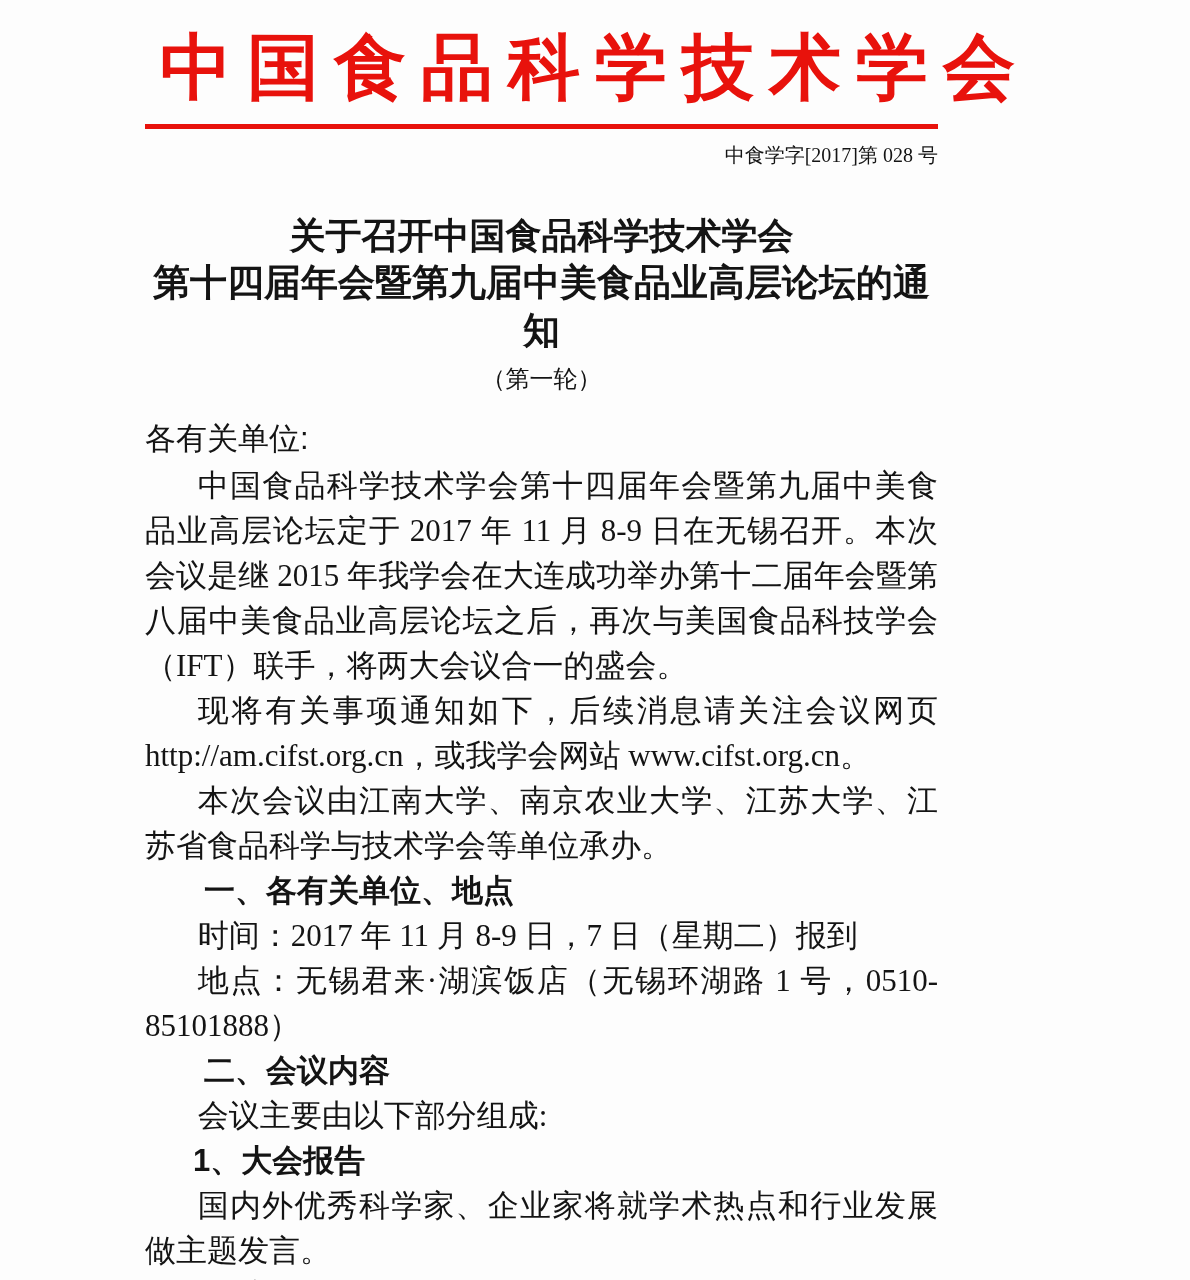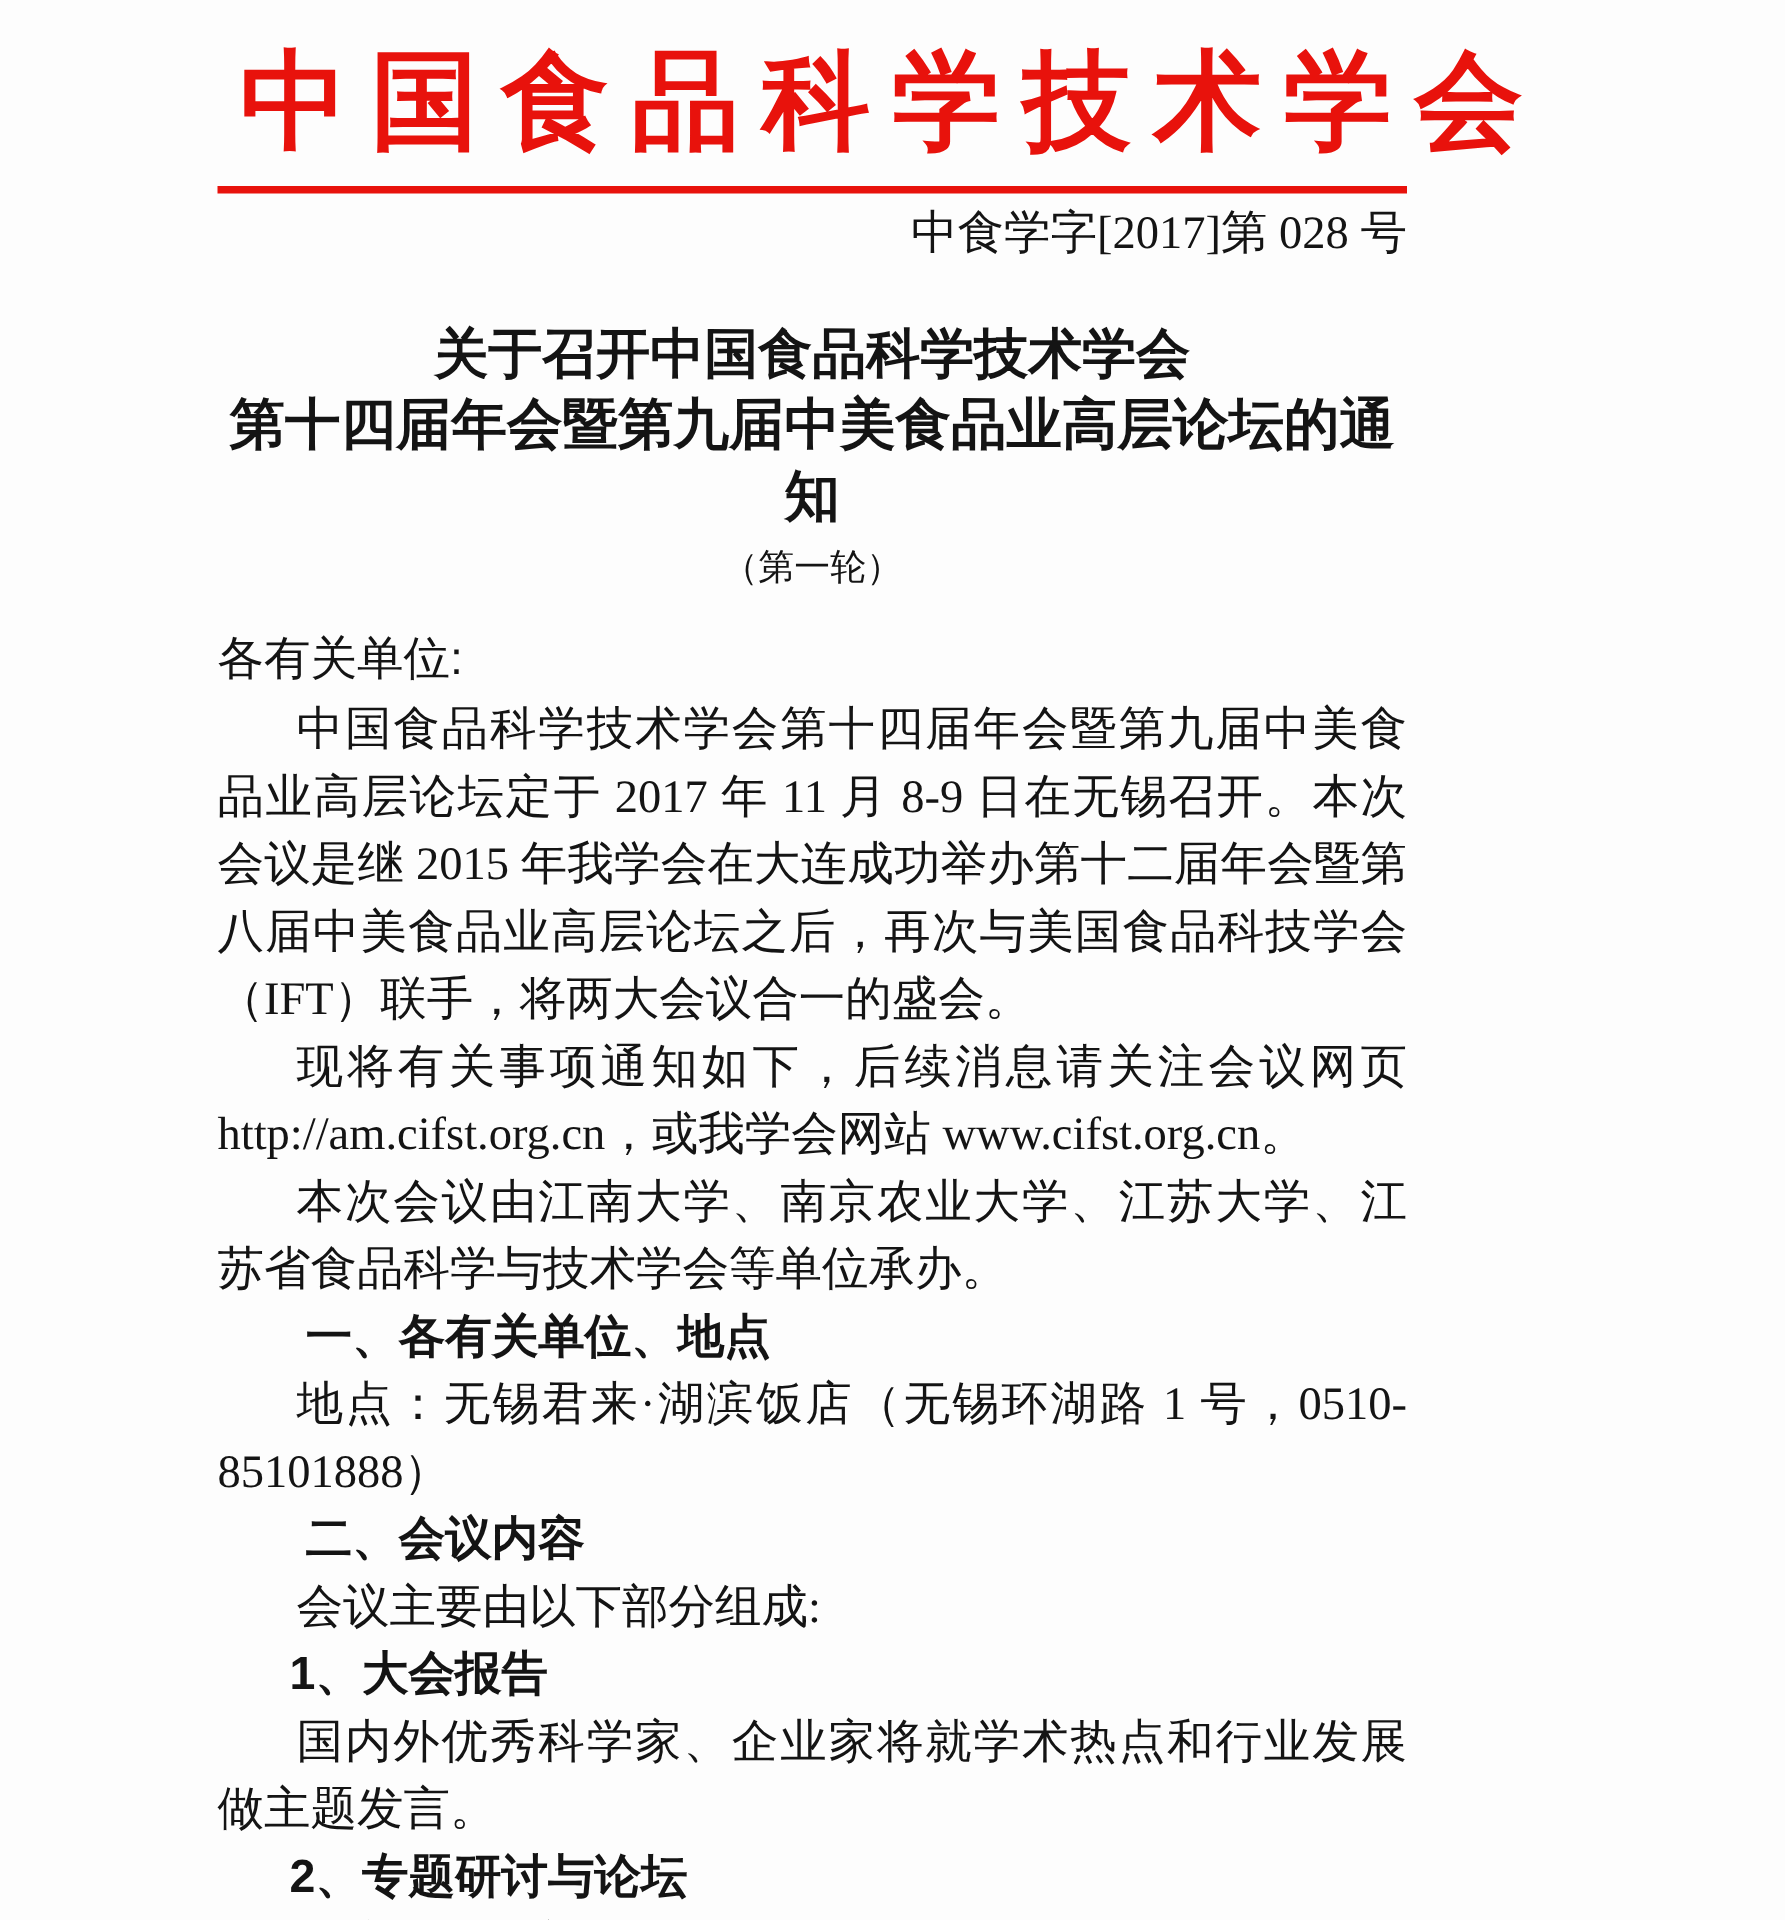--- a/index.html
+++ b/index.html
@@ -27,21 +27,21 @@
     white-space: nowrap;
     padding-left: 15px; 
   }
   .red-rule {
     height: 5px;
     background: var(--accent);
     margin-top: 8px;
   }
   .doc-number {
     font-family: "Liberation Serif", "DejaVu Serif", serif;
-    font-size: 31px;
+    font-size: 20px;
     line-height: 40px;
     text-align: right;
     margin-top: 6px;
   }
   
   .notice-title {
     margin-top: 38px;
     text-align: center;
     font-family: "Liberation Sans", "DejaVu Sans", sans-serif;
     font-weight: bold;
@@ -104,20 +104,21 @@
 
   <div class="round-note">（第一轮）</div>
 
   <div class="salutation">各有关单位:</div>
 
   <div class="document-body">
       <p class="body-p">中国食品科学技术学会第十四届年会暨第九届中美食品业高层论坛定于 2017 年 11 月 8-9 日在无锡召开。本次会议是继 2015 年我学会在大连成功举办第十二届年会暨第八届中美食品业高层论坛之后，再次与美国食品科技学会（IFT）联手，将两大会议合一的盛会。</p>
       <p class="body-p">现将有关事项通知如下，后续消息请关注会议网页 http://am.cifst.org.cn，或我学会网站 www.cifst.org.cn。</p>
       <p class="body-p">本次会议由江南大学、南京农业大学、江苏大学、江苏省食品科学与技术学会等单位承办。</p>
       <p class="sec-h">一、各有关单位、地点</p>
+      <p class="body-p">时间：2017 年 11 月 8-9 日，7 日（星期二）报到</p>
       <p class="body-p">地点：无锡君来·湖滨饭店（无锡环湖路 1 号，0510-85101888）</p>
       <p class="sec-h">二、会议内容</p>
       <p class="body-p">会议主要由以下部分组成:</p>
       <p class="num-h">1、大会报告</p>
       <p class="body-p">国内外优秀科学家、企业家将就学术热点和行业发展做主题发言。</p>
       <p class="num-h">2、专题研讨与论坛</p>
       <p class="body-p">会议分别设立中文、中英文专题分会场、专题论坛。</p>
     </div>
 
 </div>

